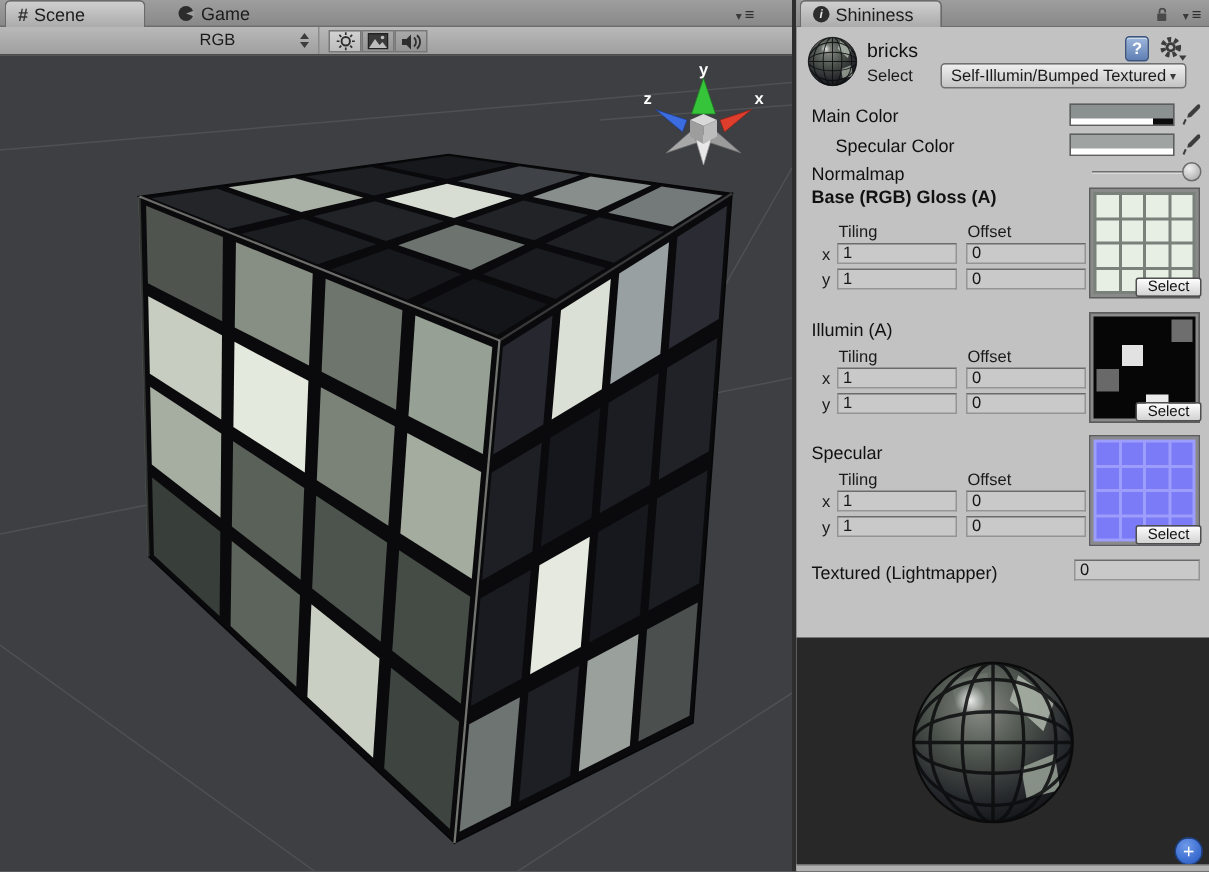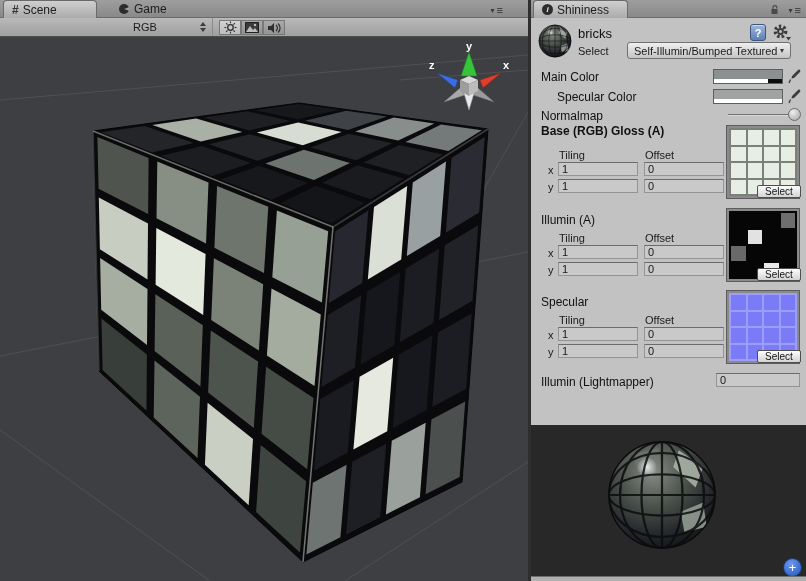--- a/index.html
+++ b/index.html
@@ -402,21 +402,21 @@
         <div style="background: rgb(123, 123, 247);"></div>
         <div style="background: rgb(123, 123, 247);"></div>
         <div style="background: rgb(123, 123, 247);"></div>
         <div style="background: rgb(123, 123, 247);"></div>
         <div style="background: rgb(123, 123, 247);"></div>
       </div>
     <div class="select-btn" style="left:226px;top:350px;">
       <span>Select</span>
     </div>
 
-    <div class="ilabel" style="left:10px;top:375px;">Illumin (Lightmapper)</div>
+    <div class="ilabel" style="left:10px;top:375px;">Textured (Lightmapper)</div>
     <input class="ifield" style="left: 185px; top: 373px; width: 84px;" value="0">
 
     <div class="abs" id="preview-body">
       <svg class="abs" style="left:75px;top:14px;" width="112" height="112" viewBox="0 0 120 120">
         <use href="#matball"></use>
       </svg>
       <div id="plus-btn">
         <span>+</span>
       </div>
     </div>

